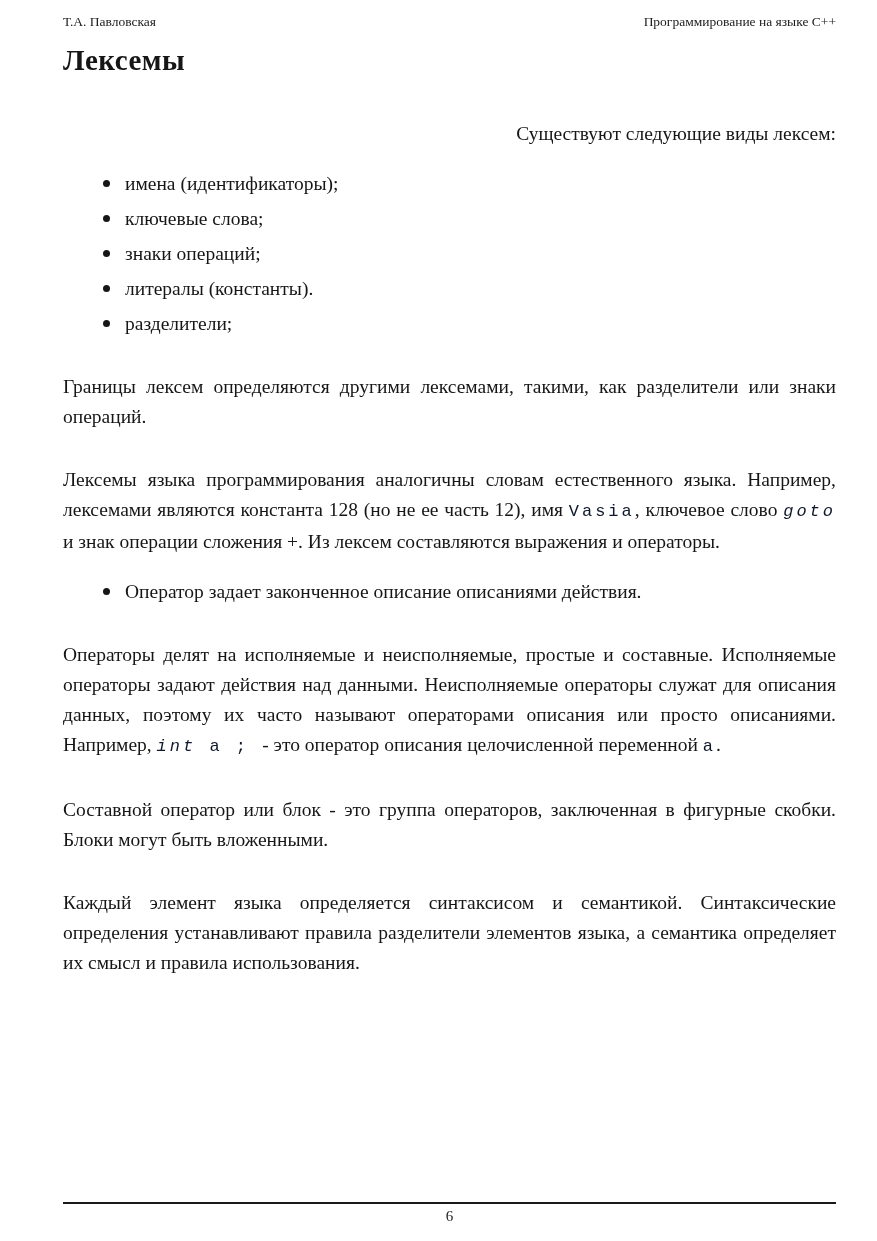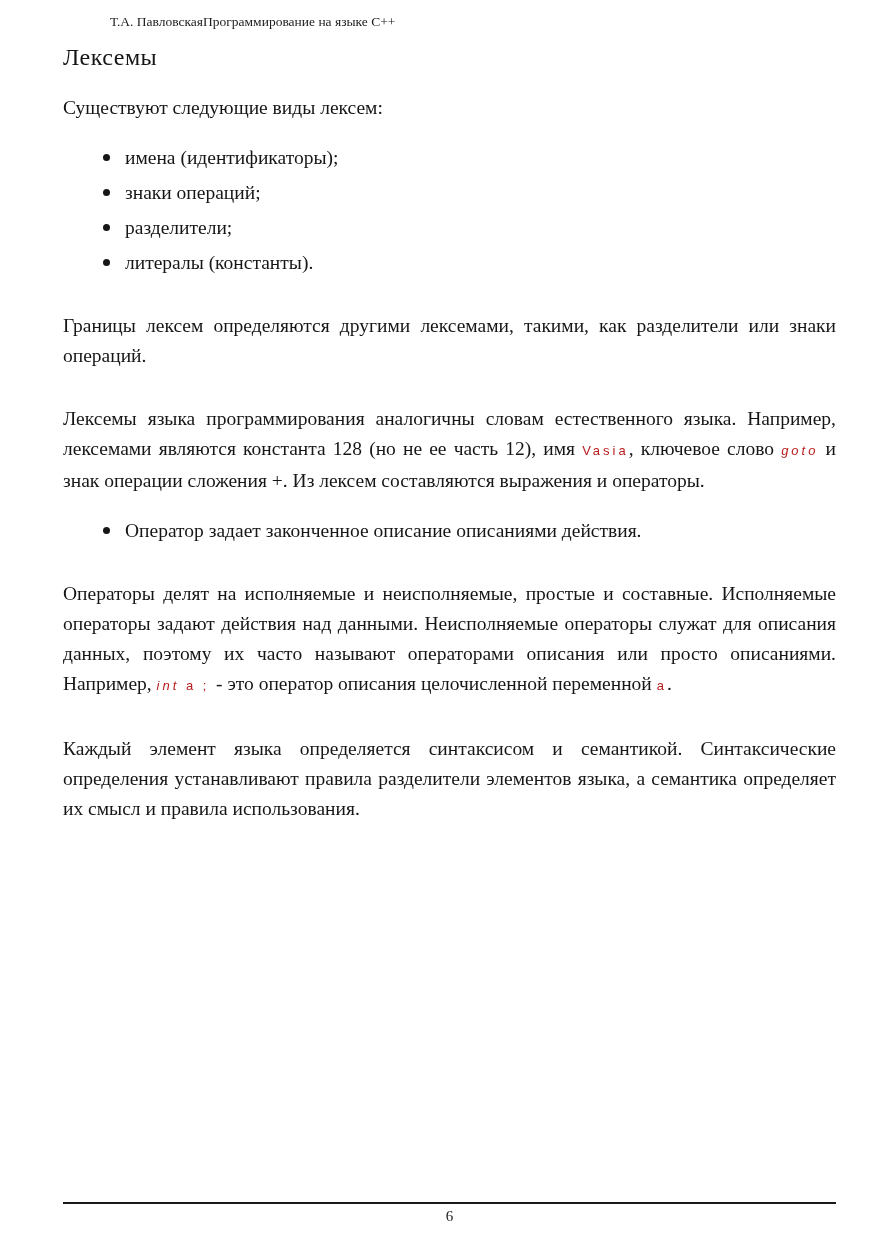--- a/index.html
+++ b/index.html
@@ -13,41 +13,41 @@
     height: 1241px;
     background: #ffffff;
     box-sizing: border-box;
     padding: 14px 41px 0 63px;
     font-family: "Liberation Serif", serif;
     color: #161616;
     overflow: hidden;
   }
   .header {
     display: flex;
+    justify-content: space-between;
     font-size: 13.5px;
     color: #1c1c1c;
-    margin-left: 47px;
   }
   .title {
-    font-size: 24px;
-    font-weight: 400;
+    font-size: 29px;
+    font-weight: 700;
     margin: 14px 0 0 0;
     letter-spacing: 0.5px;
   }
   .body-text {
     font-size: 19.5px;
     line-height: 30px;
   }
   p.para {
     margin: 33px 0 0 0;
     text-align: justify;
   }
   p.intro {
-    margin-top: 22px;
-    text-align: left;
+    margin-top: 42px;
+    text-align: right;
   }
   ul.doc-list {
     margin: 20px 0 0 0;
     padding: 0 0 0 38px;
     list-style: none;
   }
   ul.doc-list > li {
     position: relative;
     padding-left: 24px;
     margin-top: 5px;
@@ -57,24 +57,24 @@
     content: "";
     position: absolute;
     left: 2px;
     top: 11px;
     width: 7px;
     height: 7px;
     border-radius: 50%;
     background: #161616;
   }
   .code {
-    font-family: Liberation Sans, sans-serif;
-    font-size: 13px;
+    font-family: Liberation Mono, monospace;
+    font-size: 17px;
     letter-spacing: 3px;
-    color: #b91c1c;
+    color: #0f172a;
   }
   .code-it {
     font-style: italic;
   }
   .footer {
     position: absolute;
     left: 63px;
     right: 41px;
     bottom: 16px;
     text-align: center;
@@ -100,35 +100,37 @@
   </div>
 
   <h1 class="title">Лексемы</h1>
 
   <div class="body-text">
 
     <p class="para intro">Существуют следующие виды лексем:</p>
 
     <ul class="doc-list">
       <li>имена (идентификаторы);</li>
+      <li>ключевые слова;</li>
       <li>знаки операций;</li>
+      <li>литералы (константы).</li>
       <li>разделители;</li>
-      <li>литералы (константы).</li>
     </ul>
 
     <p class="para">Границы лексем определяются другими лексемами, такими, как разделители или знаки операций.</p>
 
     <p class="para"><span>Лексемы языка программирования аналогичны словам естественного языка. Например, лексемами являются константа 128 (но не ее часть 12), имя </span><span class="code">Vasia</span><span>, ключевое слово </span><span class="code code-it">goto</span><span> и знак операции сложения +. Из лексем составляются выражения и операторы.</span></p>
 
     <ul class="doc-list">
       <li>Оператор задает законченное описание описаниями действия.</li>
     </ul>
 
     <p class="para"><span>Операторы делят на исполняемые и неисполняемые, простые и составные. Исполняемые операторы задают действия над данными. Неисполняемые операторы служат для описания данных, поэтому их часто называют операторами описания или просто описаниями. Например, </span><span class="code code-it">int</span><span class="code"> a ; </span><span>- это оператор описания целочисленной переменной </span><span class="code">a</span><span>.</span></p>
 
+    <p class="para">Составной оператор или блок - это группа операторов, заключенная в фигурные скобки. Блоки могут быть вложенными.</p>
 
     <p class="para">Каждый элемент языка определяется синтаксисом и семантикой. Синтаксические определения устанавливают правила разделители элементов языка, а семантика определяет их смысл и правила использования.</p>
 
   </div>
 
   <div class="footer">
     <hr class="footer-line">
     <span class="page-num">6</span>
   </div>
 

